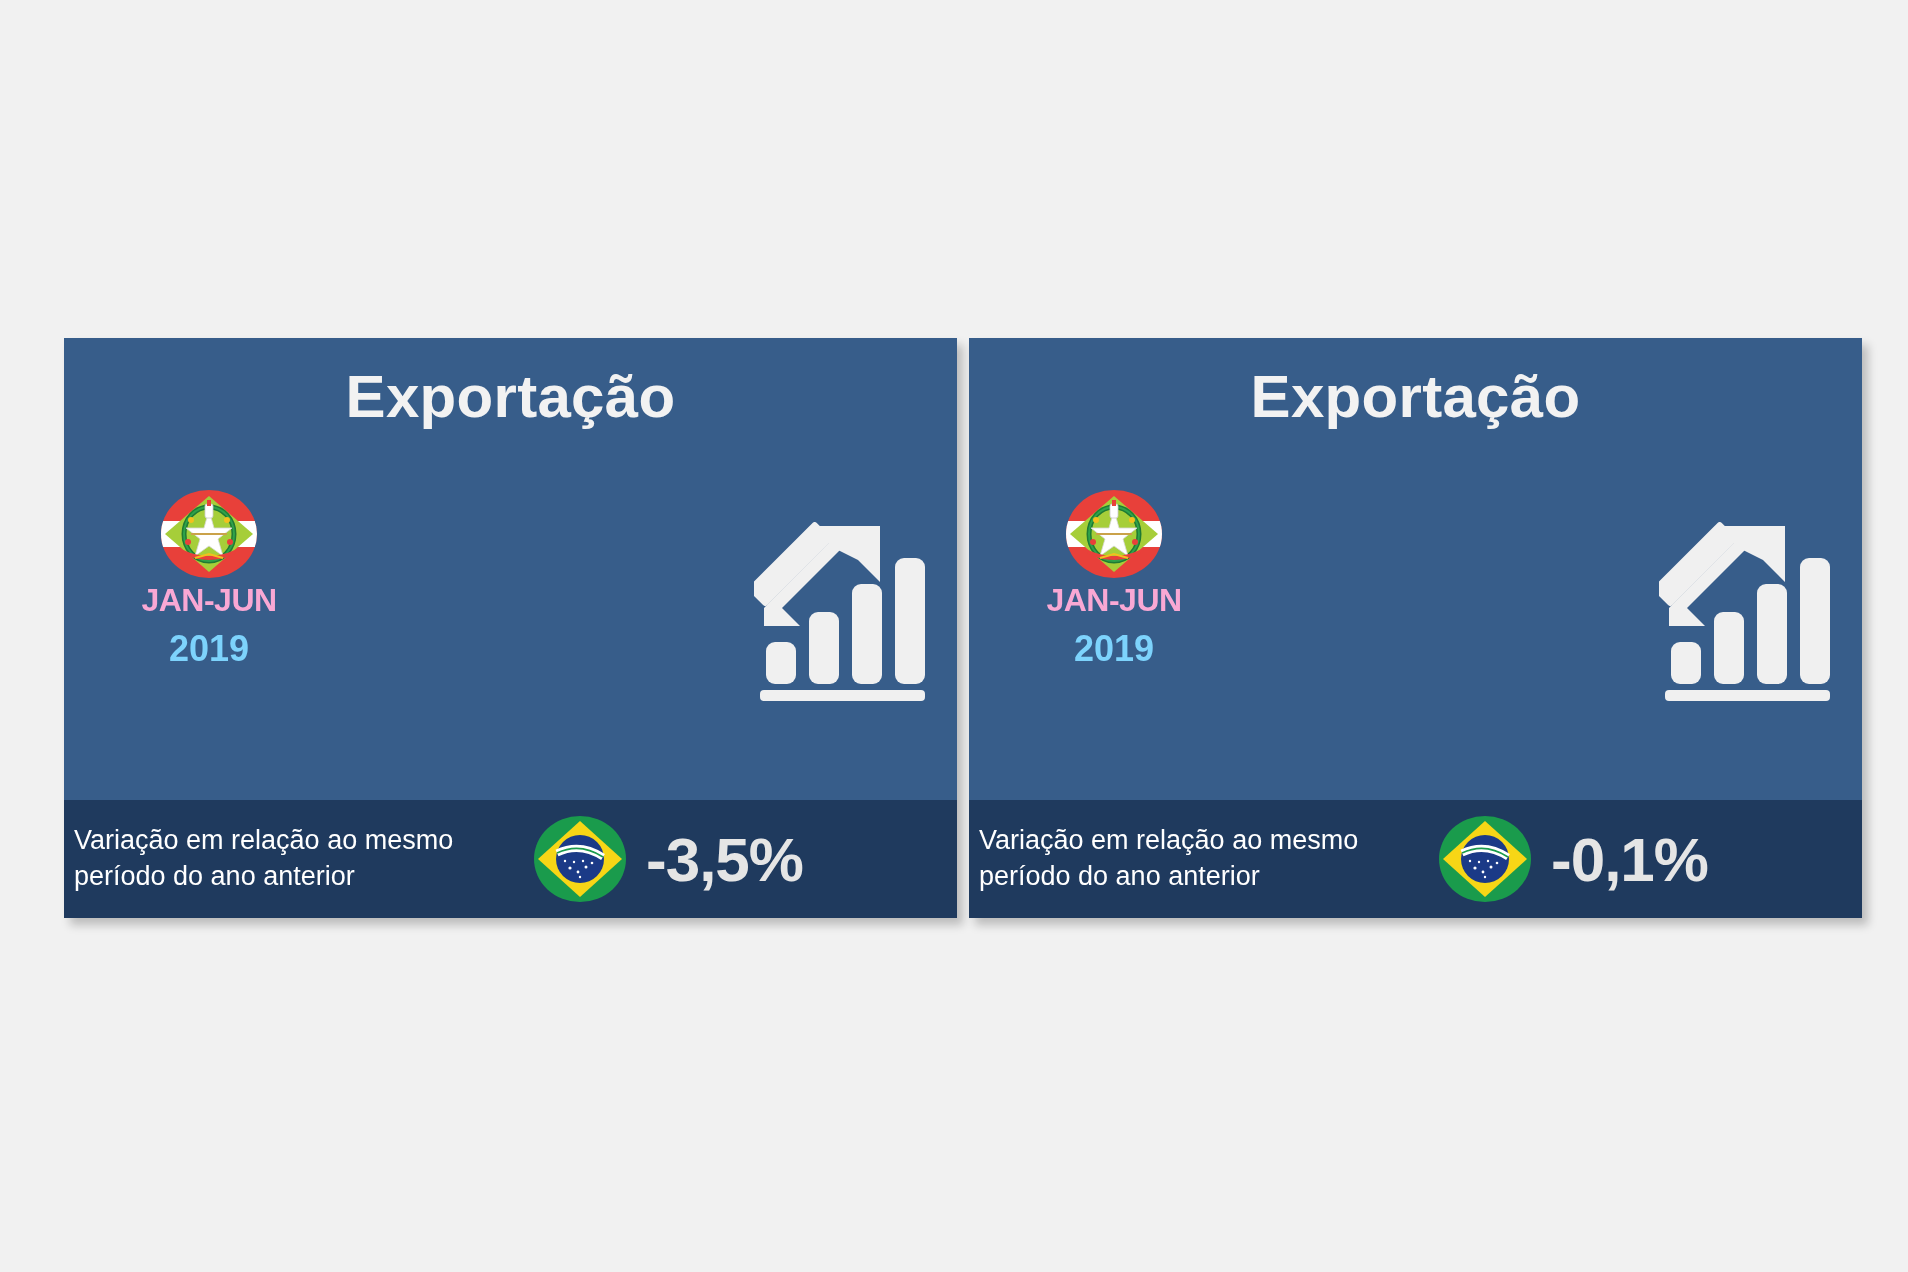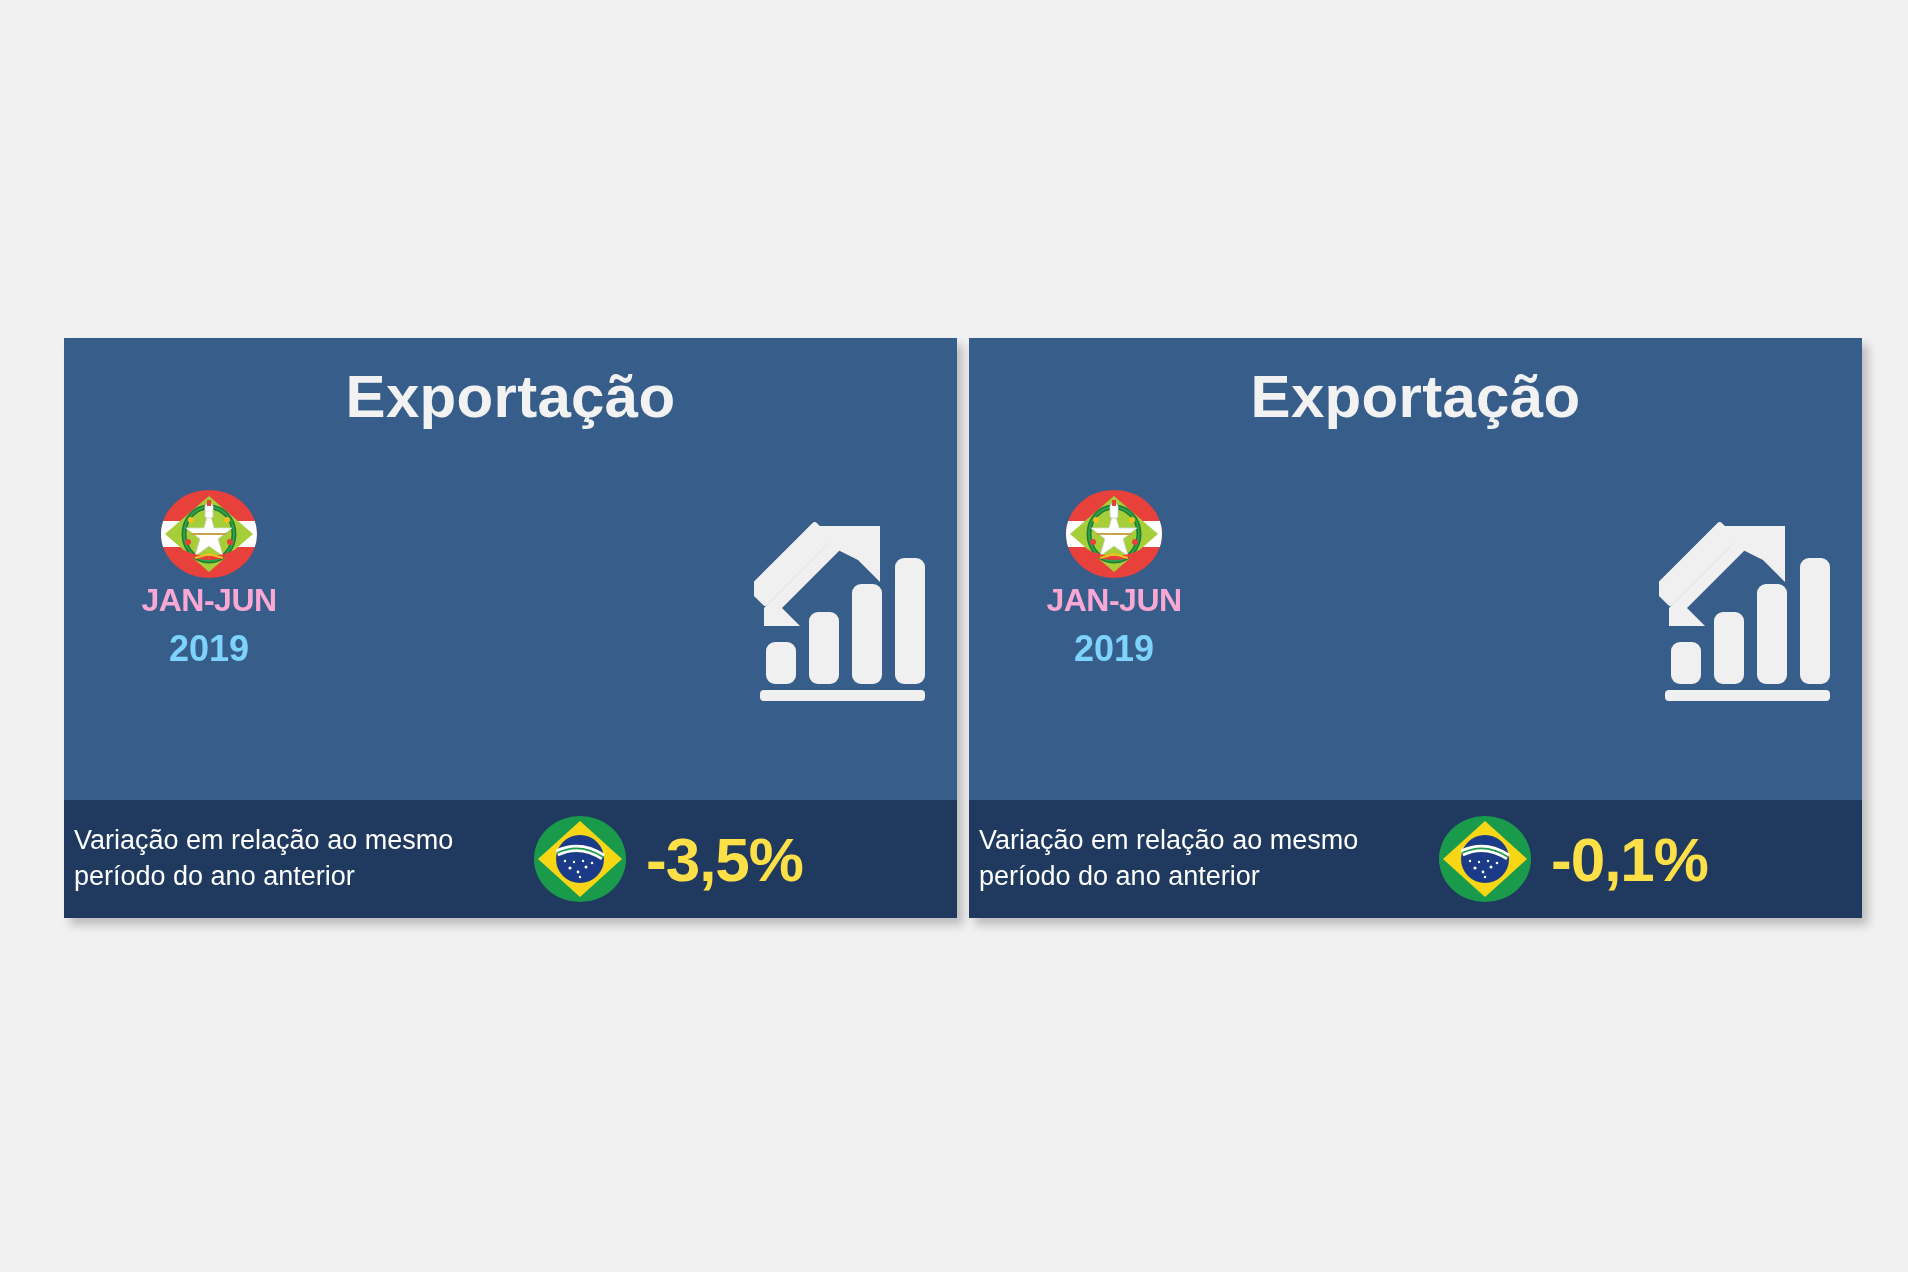--- a/index.html
+++ b/index.html
@@ -112,21 +112,21 @@
     padding-left:10px;
     width:470px;
     box-sizing:border-box;
   }
   .br-flag{
     width:92px;height:86px;
     flex:0 0 auto;
     position:relative;
   }
   .footer-value{
-    color:#fde047;
+    color:#e5e5e5;
     font-size:62px;
     font-weight:bold;
     letter-spacing:-1px;
     margin-left:20px;
     white-space:nowrap;
   }
 </style>
 </head>
 <body>
 

